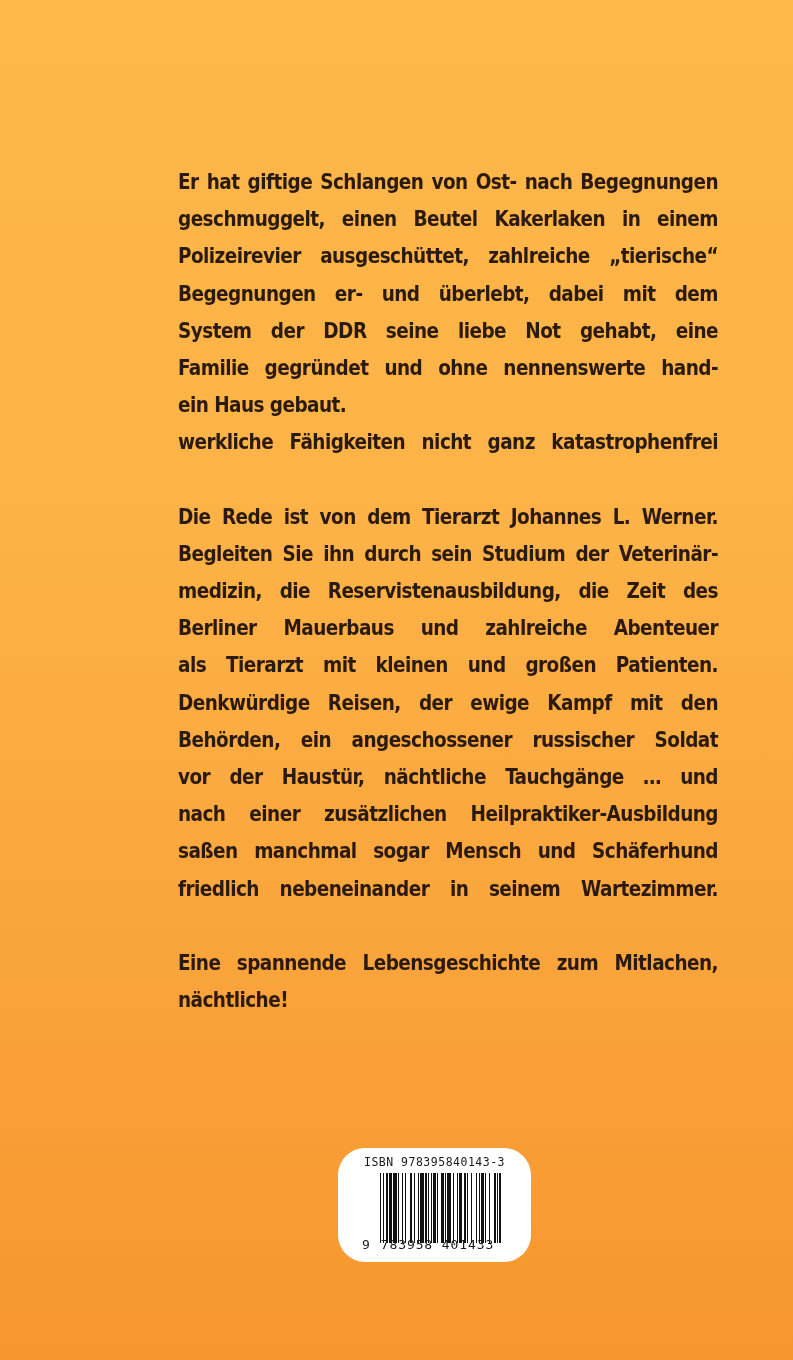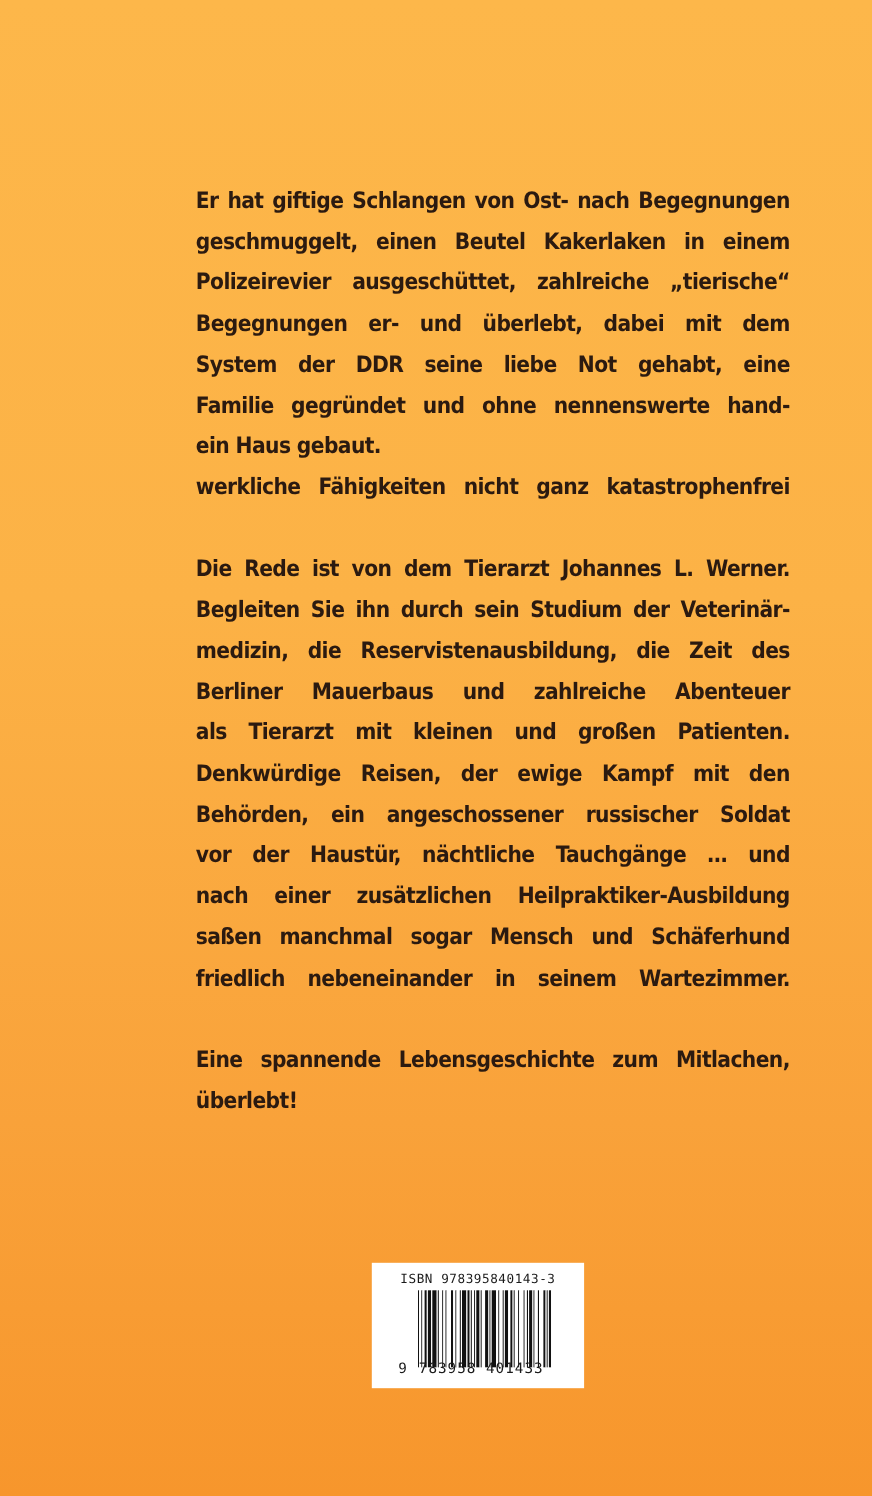--- a/index.html
+++ b/index.html
@@ -32,20 +32,21 @@
     .line { display: block; white-space: nowrap; }
     .line.justify { text-align: justify; text-align-last: justify; }
     .gap { height: 37px; }
     .barcode-box {
       position: absolute;
       left: 338px;
       top: 1148px;
       width: 193px;
       height: 114px;
       background: #ffffff;
+      border-radius: 27px;
     }
     .isbn-text {
       position: absolute;
       left: 0; width: 193px;
       top: 7px;
       text-align: center;
       font-family: "DejaVu Sans Mono", monospace;
       font-size: 11.5px;
       letter-spacing: 0.5px;
       color: #1a1a1a;
@@ -98,21 +99,21 @@
       <span class="line justify">Denkwürdige Reisen, der ewige Kampf mit den</span>
       <span class="line justify">Behörden, ein angeschossener russischer Soldat</span>
       <span class="line justify">vor der Haustür, nächtliche Tauchgänge … und</span>
       <span class="line justify">nach einer zusätzlichen Heilpraktiker-Ausbildung</span>
       <span class="line justify">saßen manchmal sogar Mensch und Schäferhund</span>
       <span class="line justify">friedlich nebeneinander in seinem Wartezimmer.</span>
     </div>
     <div class="gap"></div>
     <div class="para">
       <span class="line justify">Eine spannende Lebensgeschichte zum Mitlachen,</span>
-      <span class="line">überlebt!</span>
+      <span class="line">nächtliche!</span>
     </div>
   </div>
 
   <div class="barcode-box">
     <div class="isbn-text">ISBN 978395840143-3</div>
     <div class="bars" id="bars">
         <span style="width: 1.6px; background: rgb(17, 17, 17);"></span>
         <span style="width: 1.6px; background: rgb(255, 255, 255);"></span>
         <span style="width: 1.6px; background: rgb(17, 17, 17);"></span>
         <span style="width: 3.2px; background: rgb(255, 255, 255);"></span>

